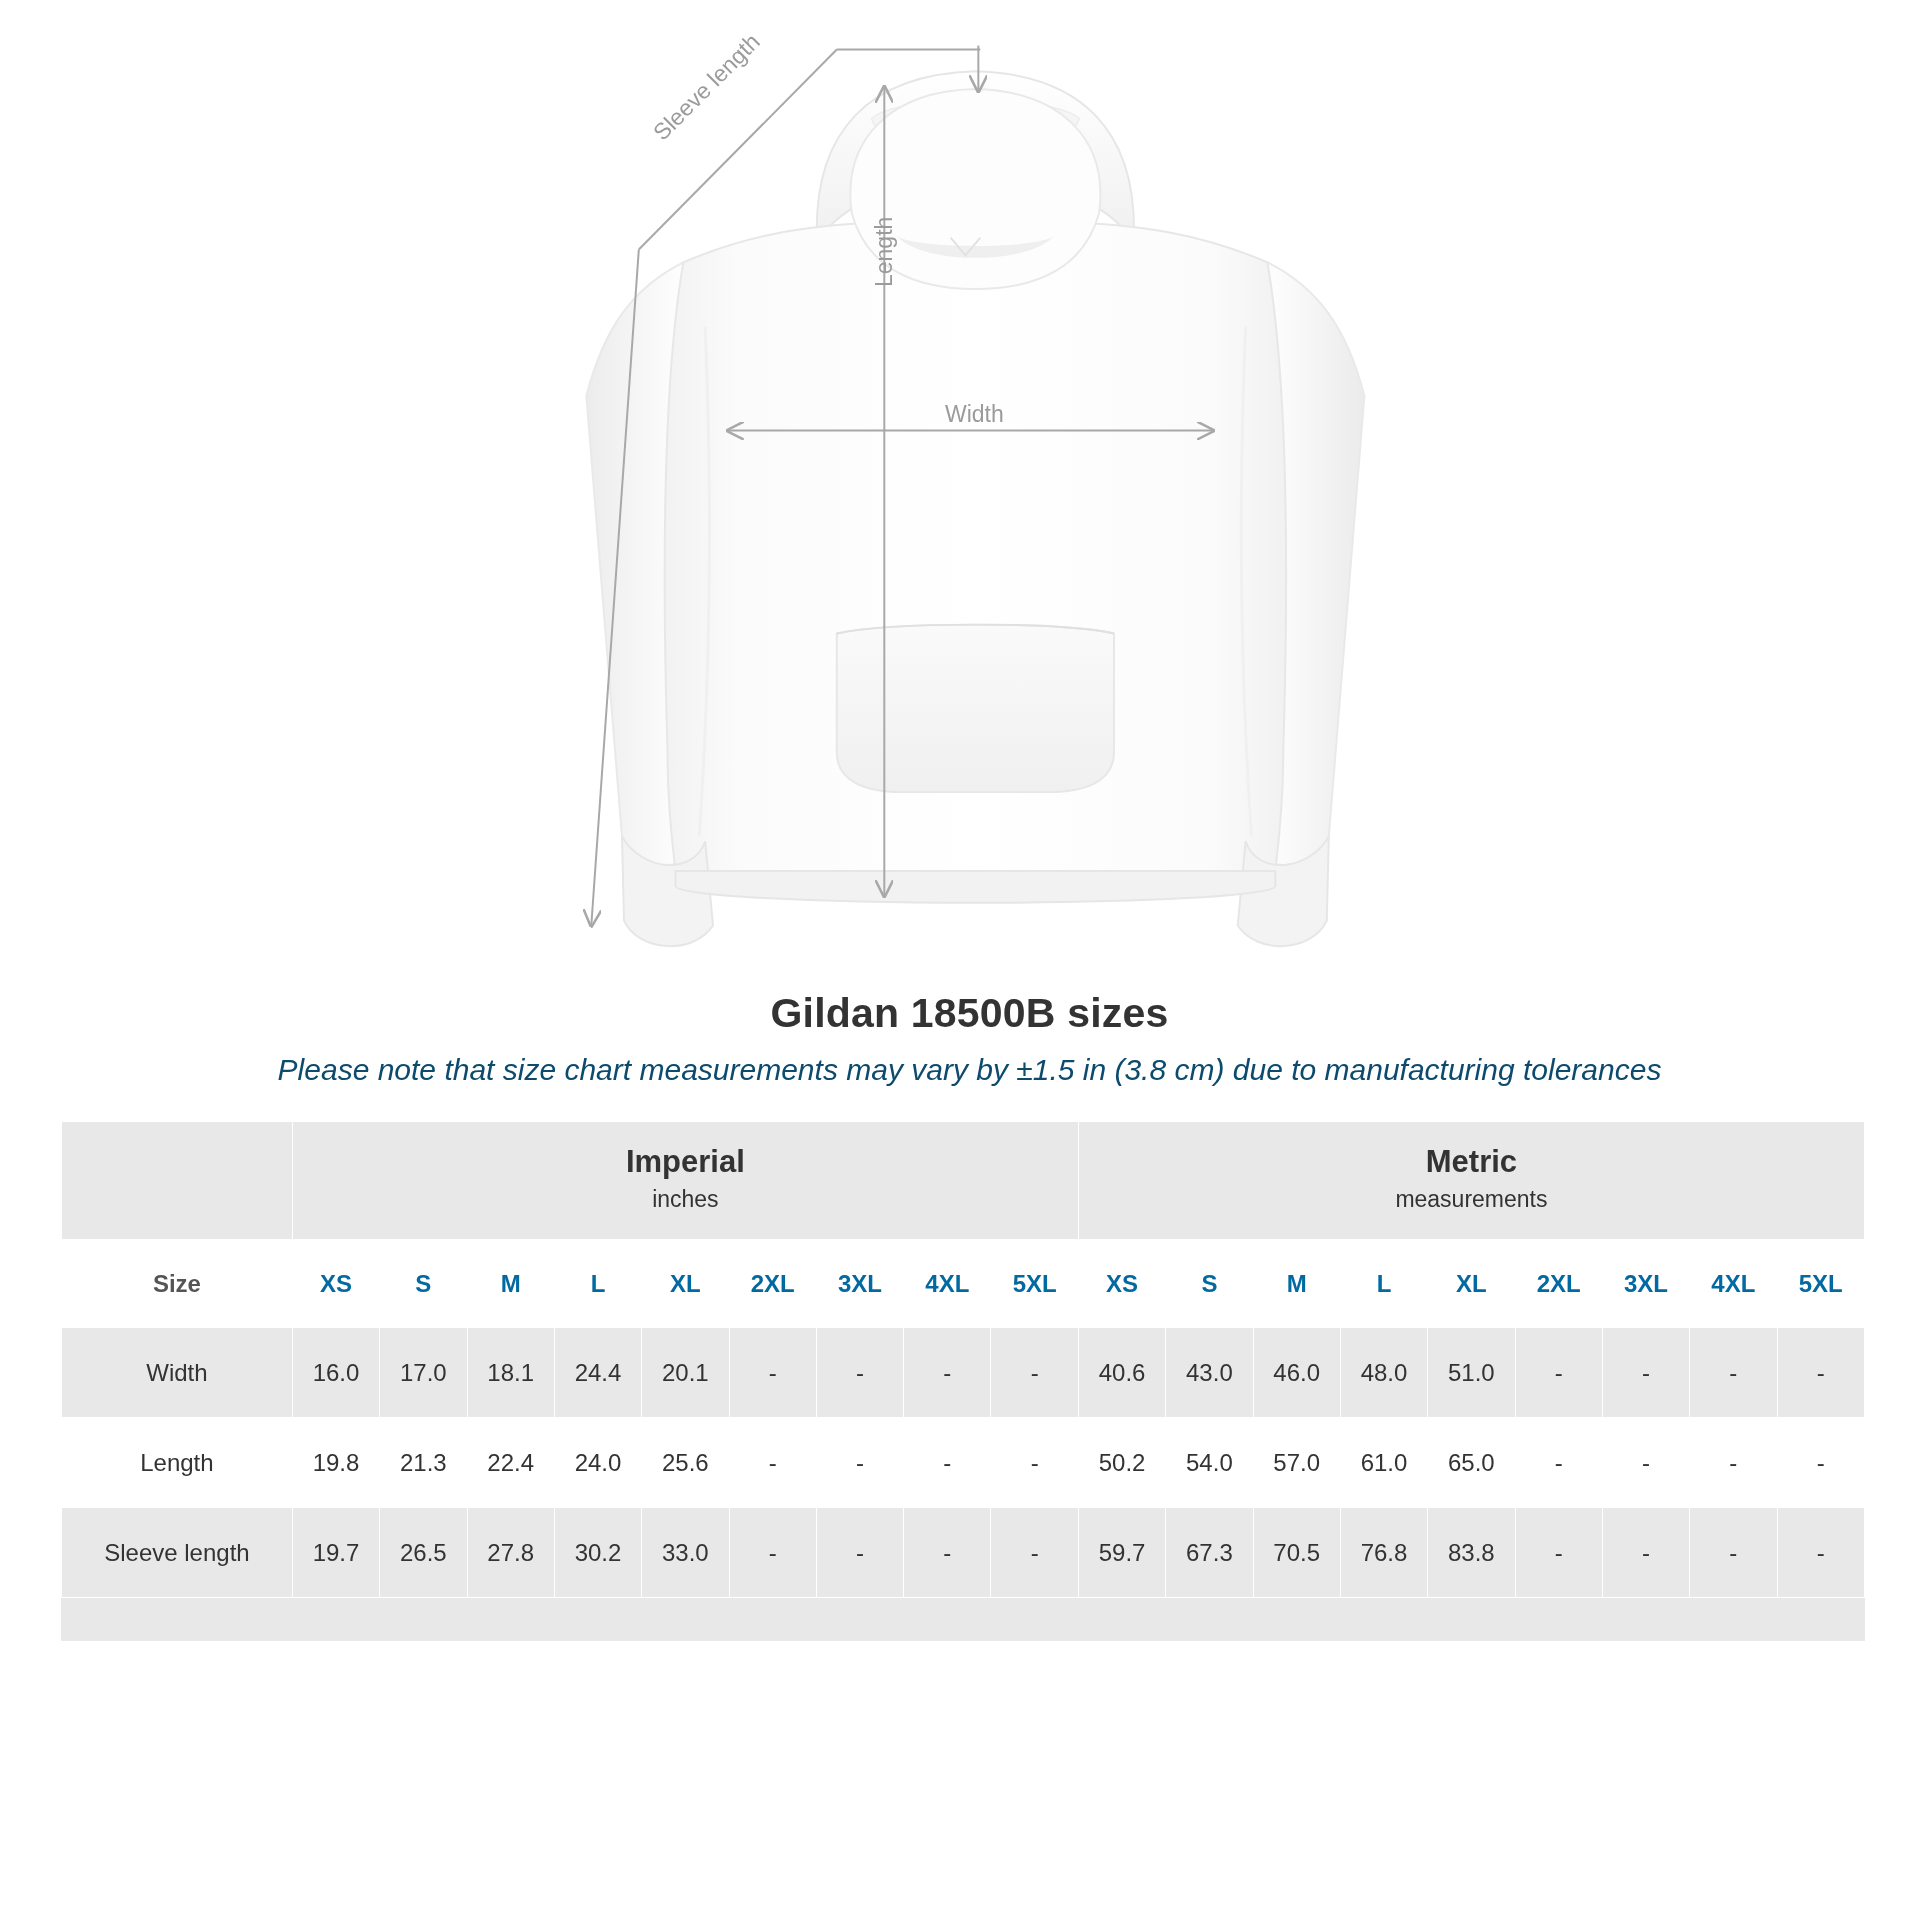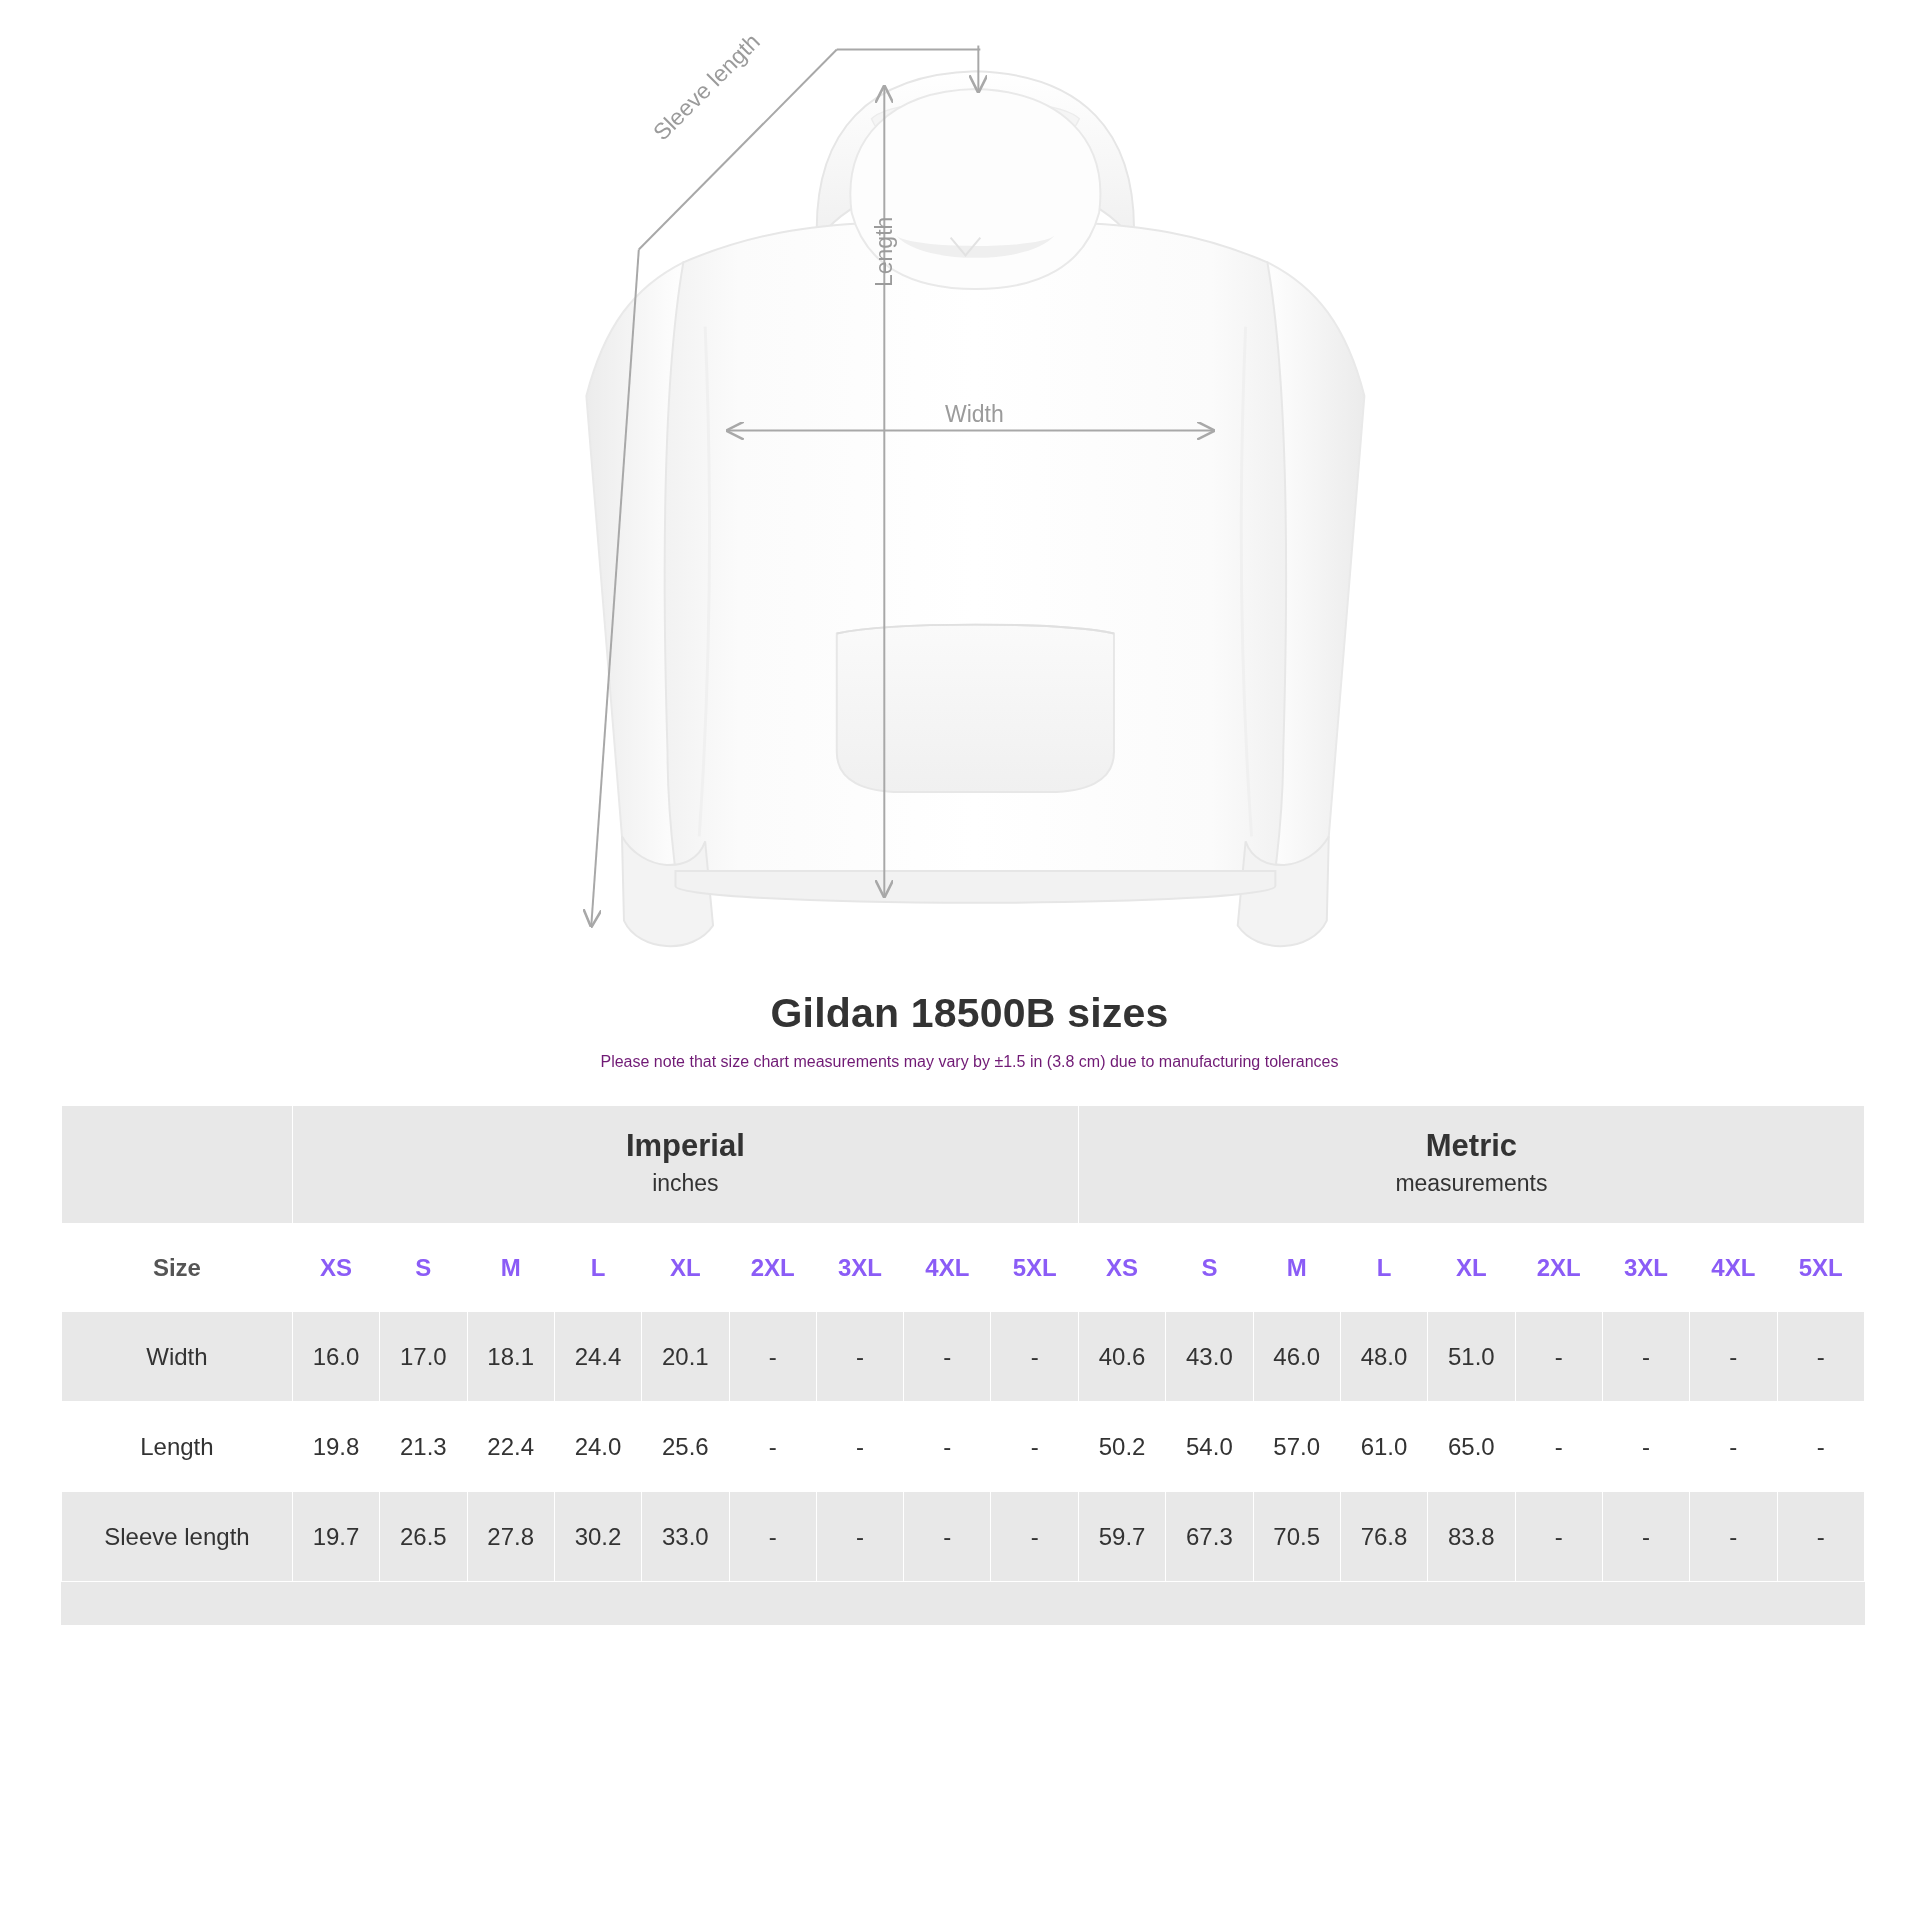--- a/index.html
+++ b/index.html
@@ -66,22 +66,23 @@
     padding-left: 12px;
   }
   .chart-title {
     font-size: 41px;
     font-weight: bold;
     color: #333333;
     letter-spacing: 0.2px;
   }
   .chart-note {
     margin-top: 16px;
-    font-size: 16px;
-    color: #701a75;
+    font-size: 30px;
+    font-style: italic;
+    color: #0c4a6e;
   }
 
   
   .table-wrap {
     margin: 34px 61px 0 61px;
   }
   table.size-table {
     border-collapse: collapse;
     width: 1804px;
     table-layout: fixed;
@@ -108,21 +109,21 @@
   .unit-head .unit-sub {
     font-size: 23px;
     display: block;
     line-height: 1.6;
     font-weight: normal;
   }
   tr.header-row td {
     height: 87px;
     background: #ffffff;
     font-weight: bold;
-    color: #8b5cf6;
+    color: #0369a1;
     font-size: 24px;
   }
   tr.header-row td.rowlabel {
     color: #555555;
   }
   tr.data-row td {
     height: 89px;
   }
   tr.shade td { background: #e8e8e8; }
   tr.plain td { background: #ffffff; }

